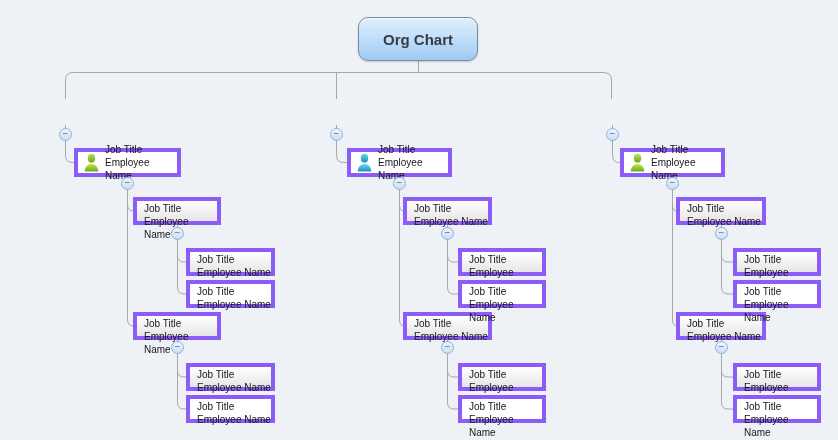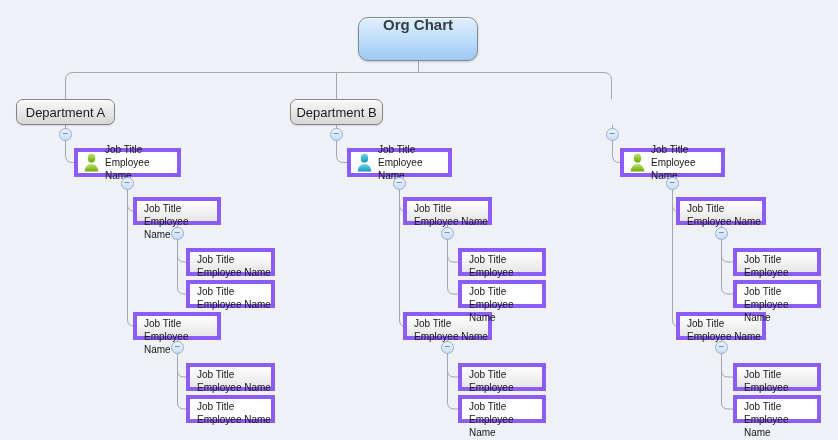--- a/index.html
+++ b/index.html
@@ -24,21 +24,21 @@
   .dept{
     border-radius:7px;border:1px solid #858585;
     background:linear-gradient(#f9f9f9,#d6d6d6);
     display:flex;align-items:center;justify-content:center;
     font-size:13px;color:#1c1c1c;
     box-shadow:inset 0 1px 0 #fff, 0 1px 1px rgba(0,0,0,.12);
   }
   .root-node{
     border-radius:10px;border:1px solid #7e8c9a;
     background:linear-gradient(#e0effe 0%,#c3e0fa 45%,#9ec9f2 100%);
-    display:flex;align-items:flex-start;justify-content:center;
+    display:flex;align-items:center;justify-content:center;
     font-weight:bold;font-size:15px;color:#343c46;
     box-shadow:inset 0 1px 0 rgba(255,255,255,.7), 0 1px 2px rgba(0,0,0,.18);
   }
   .minus{
     position:absolute;width:13px;height:13px;box-sizing:border-box;
     border-radius:50%;border:1px solid #94b0d9;
     background:linear-gradient(#eef4fc,#cadef6);
     display:flex;align-items:center;justify-content:center;
     color:#4a6da8;font-size:10px;line-height:10px;
     padding-bottom:1px;cursor:pointer;
@@ -92,26 +92,20 @@
       <path d="M721.5,255.5 Q721.5,262 728,262 H734"></path>
       <path d="M721.5,340 V402.5 Q721.5,409 728,409 H734"></path>
       <path d="M721.5,370.5 Q721.5,377 728,377 H734"></path>
     </g>
   </svg>
 
   <div class="box root-node" style="left:358px;top:17px;width:120px;height:44px">
     <span>Org Chart</span>
   </div>
 
-  <div class="box dept" style="left:16px;top:99px;width:99px;height:26px">
-    <span>Department A</span>
-  </div>
-  <div class="box dept" style="left:290px;top:99px;width:93px;height:26px">
-    <span>Department B</span>
-  </div>
 
   <div class="box l1" style="left:74px;top:148px;width:107px;height:29px">
     <svg class="person" viewBox="0 0 18 20" width="17" height="19">
       <ellipse cx="9" cy="5.4" rx="3.9" ry="4.7" fill="url(#gGreen)"></ellipse>
       <path d="M1.8,19.6 C2.2,14.1 5.6,11.7 9,11.7 C12.4,11.7 15.8,14.1 16.2,19.6 Z" fill="url(#gGreen)"></path>
     </svg>
     <span class="txt">
       <span>Job Title</span>
       <span>Employee Name</span>
     </span>

